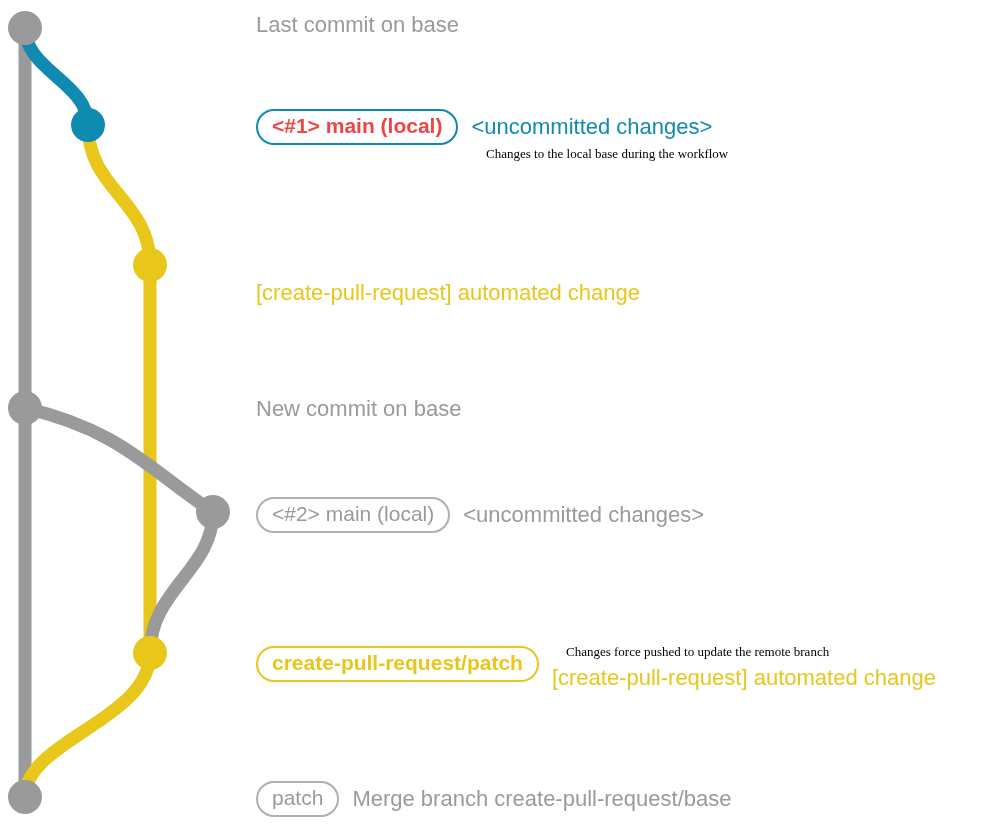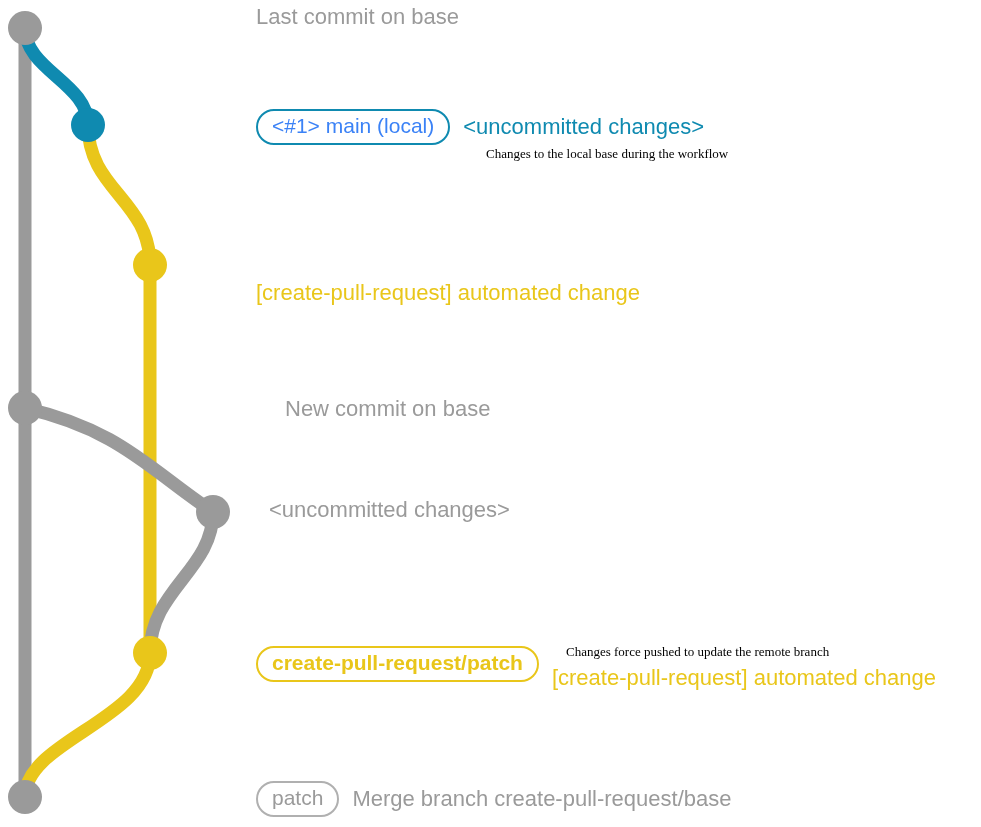--- a/index.html
+++ b/index.html
@@ -35,21 +35,21 @@
   .pill {
     display: inline-block;
     border: 2px solid #9a9a9a;
     border-radius: 18px;
     padding: 3px 14px 5px 14px;
     font-size: 21px;
     line-height: 1.15;
     color: #9a9a9a;
     background: transparent;
   }
-  .pill.blue   { border-color: #0f8ab0; color: #3b82f6; }
+  .pill.blue   { border-color: #0f8ab0; color: #ef4444; font-weight: bold; }
   .pill.yellow { border-color: #e9c61a; color: #e9c61a; font-weight: bold; }
   .pill.gray   { border-color: #b0b0b0; color: #9a9a9a; }
   .subject {
     font-size: 22px;
     line-height: 1.15;
     margin-left: 13px;
   }
   .subject.blue   { color: #0f8ab0; }
   .subject.yellow { color: #e9c61a; margin-top: 28px; }
   .subject.gray   { color: #9a9a9a; }
@@ -84,39 +84,40 @@
 
     <circle cx="25" cy="28" r="17" fill="#9a9a9a"></circle>
     <circle cx="88" cy="125" r="17" fill="#0f8ab0"></circle>
     <circle cx="150" cy="265" r="17" fill="#e9c61a"></circle>
     <circle cx="25" cy="408" r="17" fill="#9a9a9a"></circle>
     <circle cx="213" cy="512" r="17" fill="#9a9a9a"></circle>
     <circle cx="150" cy="653" r="17" fill="#e9c61a"></circle>
     <circle cx="25" cy="797" r="17" fill="#9a9a9a"></circle>
   </svg>
 
-  <div class="row" style="left:256px; top:4px;justify-content:center;">
+  <div class="row" style="left:256px; top:12px;justify-content:center;">
     <span class="subject gray nopill">Last commit on base</span>
   </div>
 
   <div class="row" style="left:256px; top:109px;">
     <span class="pill blue">&lt;#1&gt; main (local)</span>
     <span class="subject blue">&lt;uncommitted changes&gt;</span>
   </div>
   <div class="body-line" style="left:486px; top:146px;">Changes to the local base during the workflow</div>
 
   <div class="row" style="left:256px; top:252px;">
     <span class="subject yellow nopill">[create-pull-request] automated change</span>
   </div>
 
-  <div class="row" style="left:256px; top:396px;margin-left:29px;">
+  <div class="row" style="left:256px; top:396px;">
     <span class="subject gray nopill">New commit on base</span>
   </div>
 
   <div class="row" style="left:256px; top:497px;">
+    <span class="pill gray">&lt;#2&gt; main (local)</span>
     <span class="subject gray">&lt;uncommitted changes&gt;</span>
   </div>
 
   <div class="row" style="left:256px; top:637px;">
     <span class="pill yellow">create-pull-request/patch</span>
     <span class="subject yellow">[create-pull-request] automated change</span>
   </div>
   <div class="body-line" style="left:566px; top:644px;">Changes force pushed to update the remote branch</div>
 
   <div class="row" style="left:256px; top:781px;">

